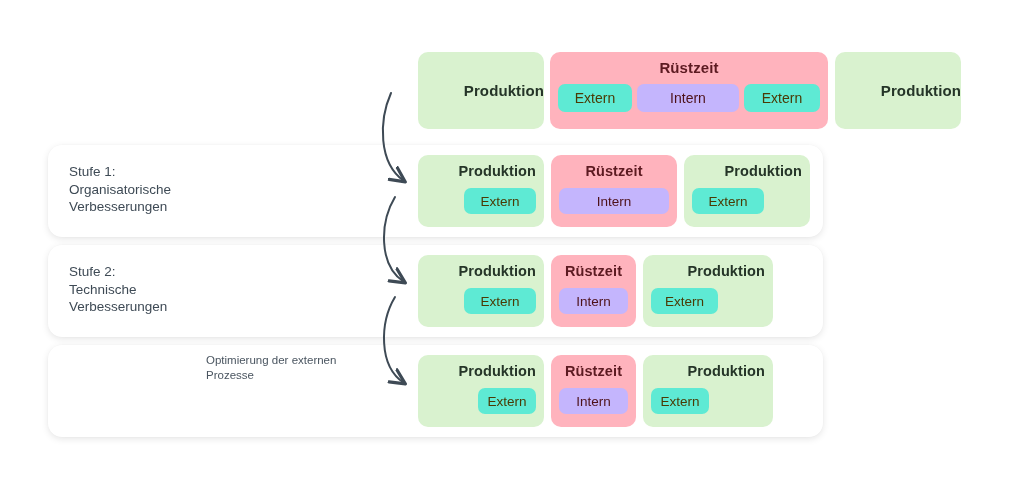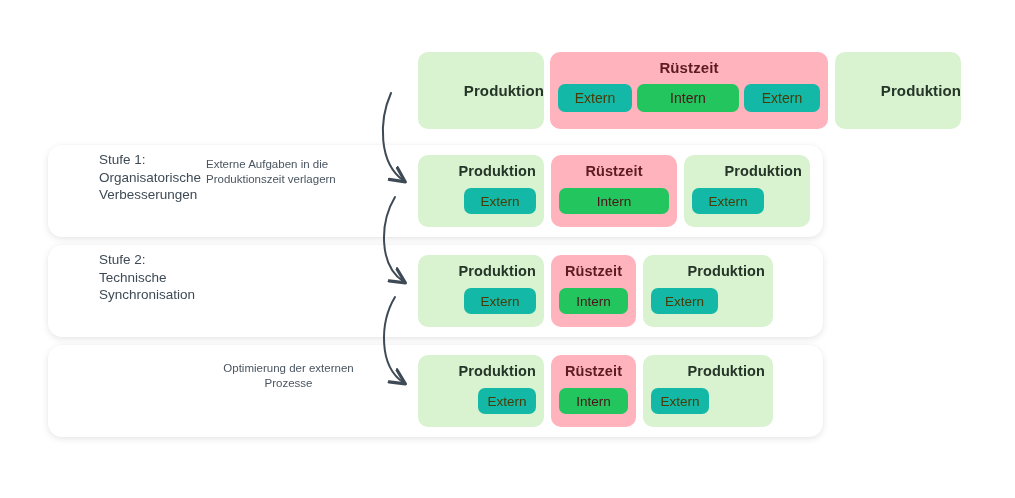--- a/index.html
+++ b/index.html
@@ -32,22 +32,22 @@
   .bar.pink .bar-title{color:#5c1a21;}
 
   .chip{
     box-sizing:border-box;
     border-radius:7px;
     display:flex;
     align-items:center;
     justify-content:center;
     white-space:nowrap;
   }
-  .chip.yellow{background:#14b8a6;color:#4a3a05;}
-  .chip.red{background:#22c55e;color:#4d1119;}
+  .chip.yellow{background:#5eead4;color:#4a3a05;}
+  .chip.red{background:#c4b5fd;color:#4d1119;}
 
   
   #baseline{position:absolute;left:0;top:0;width:1015px;height:140px;}
   #bl-prod-left{left:418px;top:52px;width:126px;height:77px;justify-content:center;}
   #bl-prod-left .bar-title{font-size:15px;}
   #bl-prod-right{left:835px;top:52px;width:126px;height:77px;justify-content:center;}
   #bl-prod-right .bar-title{font-size:15px;}
 
   #bl-ruest{
     left:550px;top:52px;width:278px;height:77px;
@@ -72,26 +72,25 @@
     background:#ffffff;
     border-radius:14px;
     box-shadow:0 2px 7px rgba(0,0,0,0.10), 0 0 0 0.5px rgba(0,0,0,0.015);
   }
   #row1{top:145px;}
   #row2{top:245px;}
   #row3{top:345px;}
 
   .row-label{
     position:absolute;
-    left:21px;top:6px;
+    left:21px;top:18px;
     width:140px;
     font-size:13.5px;
     line-height:17.5px;
     color:#3e4a55;
-    margin-left:30px;
   }
   .row-desc{
     position:absolute;
     left:158px;top:12px;
     width:165px;
     font-size:11.5px;
     line-height:15px;
     color:#4a5560;
   }
   .row-desc p{margin:0 0 9px 0;}
@@ -138,21 +137,20 @@
     <div class="bar green" id="bl-prod-right">
       <span class="bar-title">Produktion</span>
     </div>
   </div>
 
   <div class="row" id="row1">
     <div class="row-label" style="white-space:pre-line;">Stufe 1:
 Organisatorische
 Verbesserungen</div>
     <div class="row-desc">
-      <p>Externe Aufgaben in die Produktionszeit verlagern</p>
     </div>
     <div class="rowbars">
       <div class="bar green" style="left:370px;top:10px;width:126px;height:72px;">
         <span class="bar-title">Produktion</span>
         <div class="chip-wrap right">
           <div class="chip yellow" style="width:72px;">Extern</div>
         </div>
       </div>
       <div class="bar pink" style="left:503px;top:10px;width:126px;height:72px;">
         <span class="bar-title">Rüstzeit</span>
@@ -165,21 +163,21 @@
         <div class="chip-wrap left">
           <div class="chip yellow" style="width:72px;">Extern</div>
         </div>
       </div>
     </div>
   </div>
 
   <div class="row" id="row2">
     <div class="row-label" style="white-space:pre-line;">Stufe 2:
 Technische
-Synchronisation</div>
+Verbesserungen</div>
     <div class="rowbars">
       <div class="bar green" style="left:370px;top:10px;width:126px;height:72px;">
         <span class="bar-title">Produktion</span>
         <div class="chip-wrap right">
           <div class="chip yellow" style="width:72px;">Extern</div>
         </div>
       </div>
       <div class="bar pink" style="left:503px;top:10px;width:85px;height:72px;">
         <span class="bar-title">Rüstzeit</span>
         <div class="chip-wrap center">
@@ -189,21 +187,21 @@
       <div class="bar green" style="left:595px;top:10px;width:130px;height:72px;">
         <span class="bar-title">Produktion</span>
         <div class="chip-wrap left">
           <div class="chip yellow" style="width:67px;">Extern</div>
         </div>
       </div>
     </div>
   </div>
 
   <div class="row" id="row3">
-    <div class="row-desc" style="top:16px;text-align:center;">
+    <div class="row-desc" style="top:8px;">
       <p>Optimierung der externen Prozesse</p>
     </div>
     <div class="rowbars">
       <div class="bar green" style="left:370px;top:10px;width:126px;height:72px;">
         <span class="bar-title">Produktion</span>
         <div class="chip-wrap right">
           <div class="chip yellow" style="width:58px;">Extern</div>
         </div>
       </div>
       <div class="bar pink" style="left:503px;top:10px;width:85px;height:72px;">

